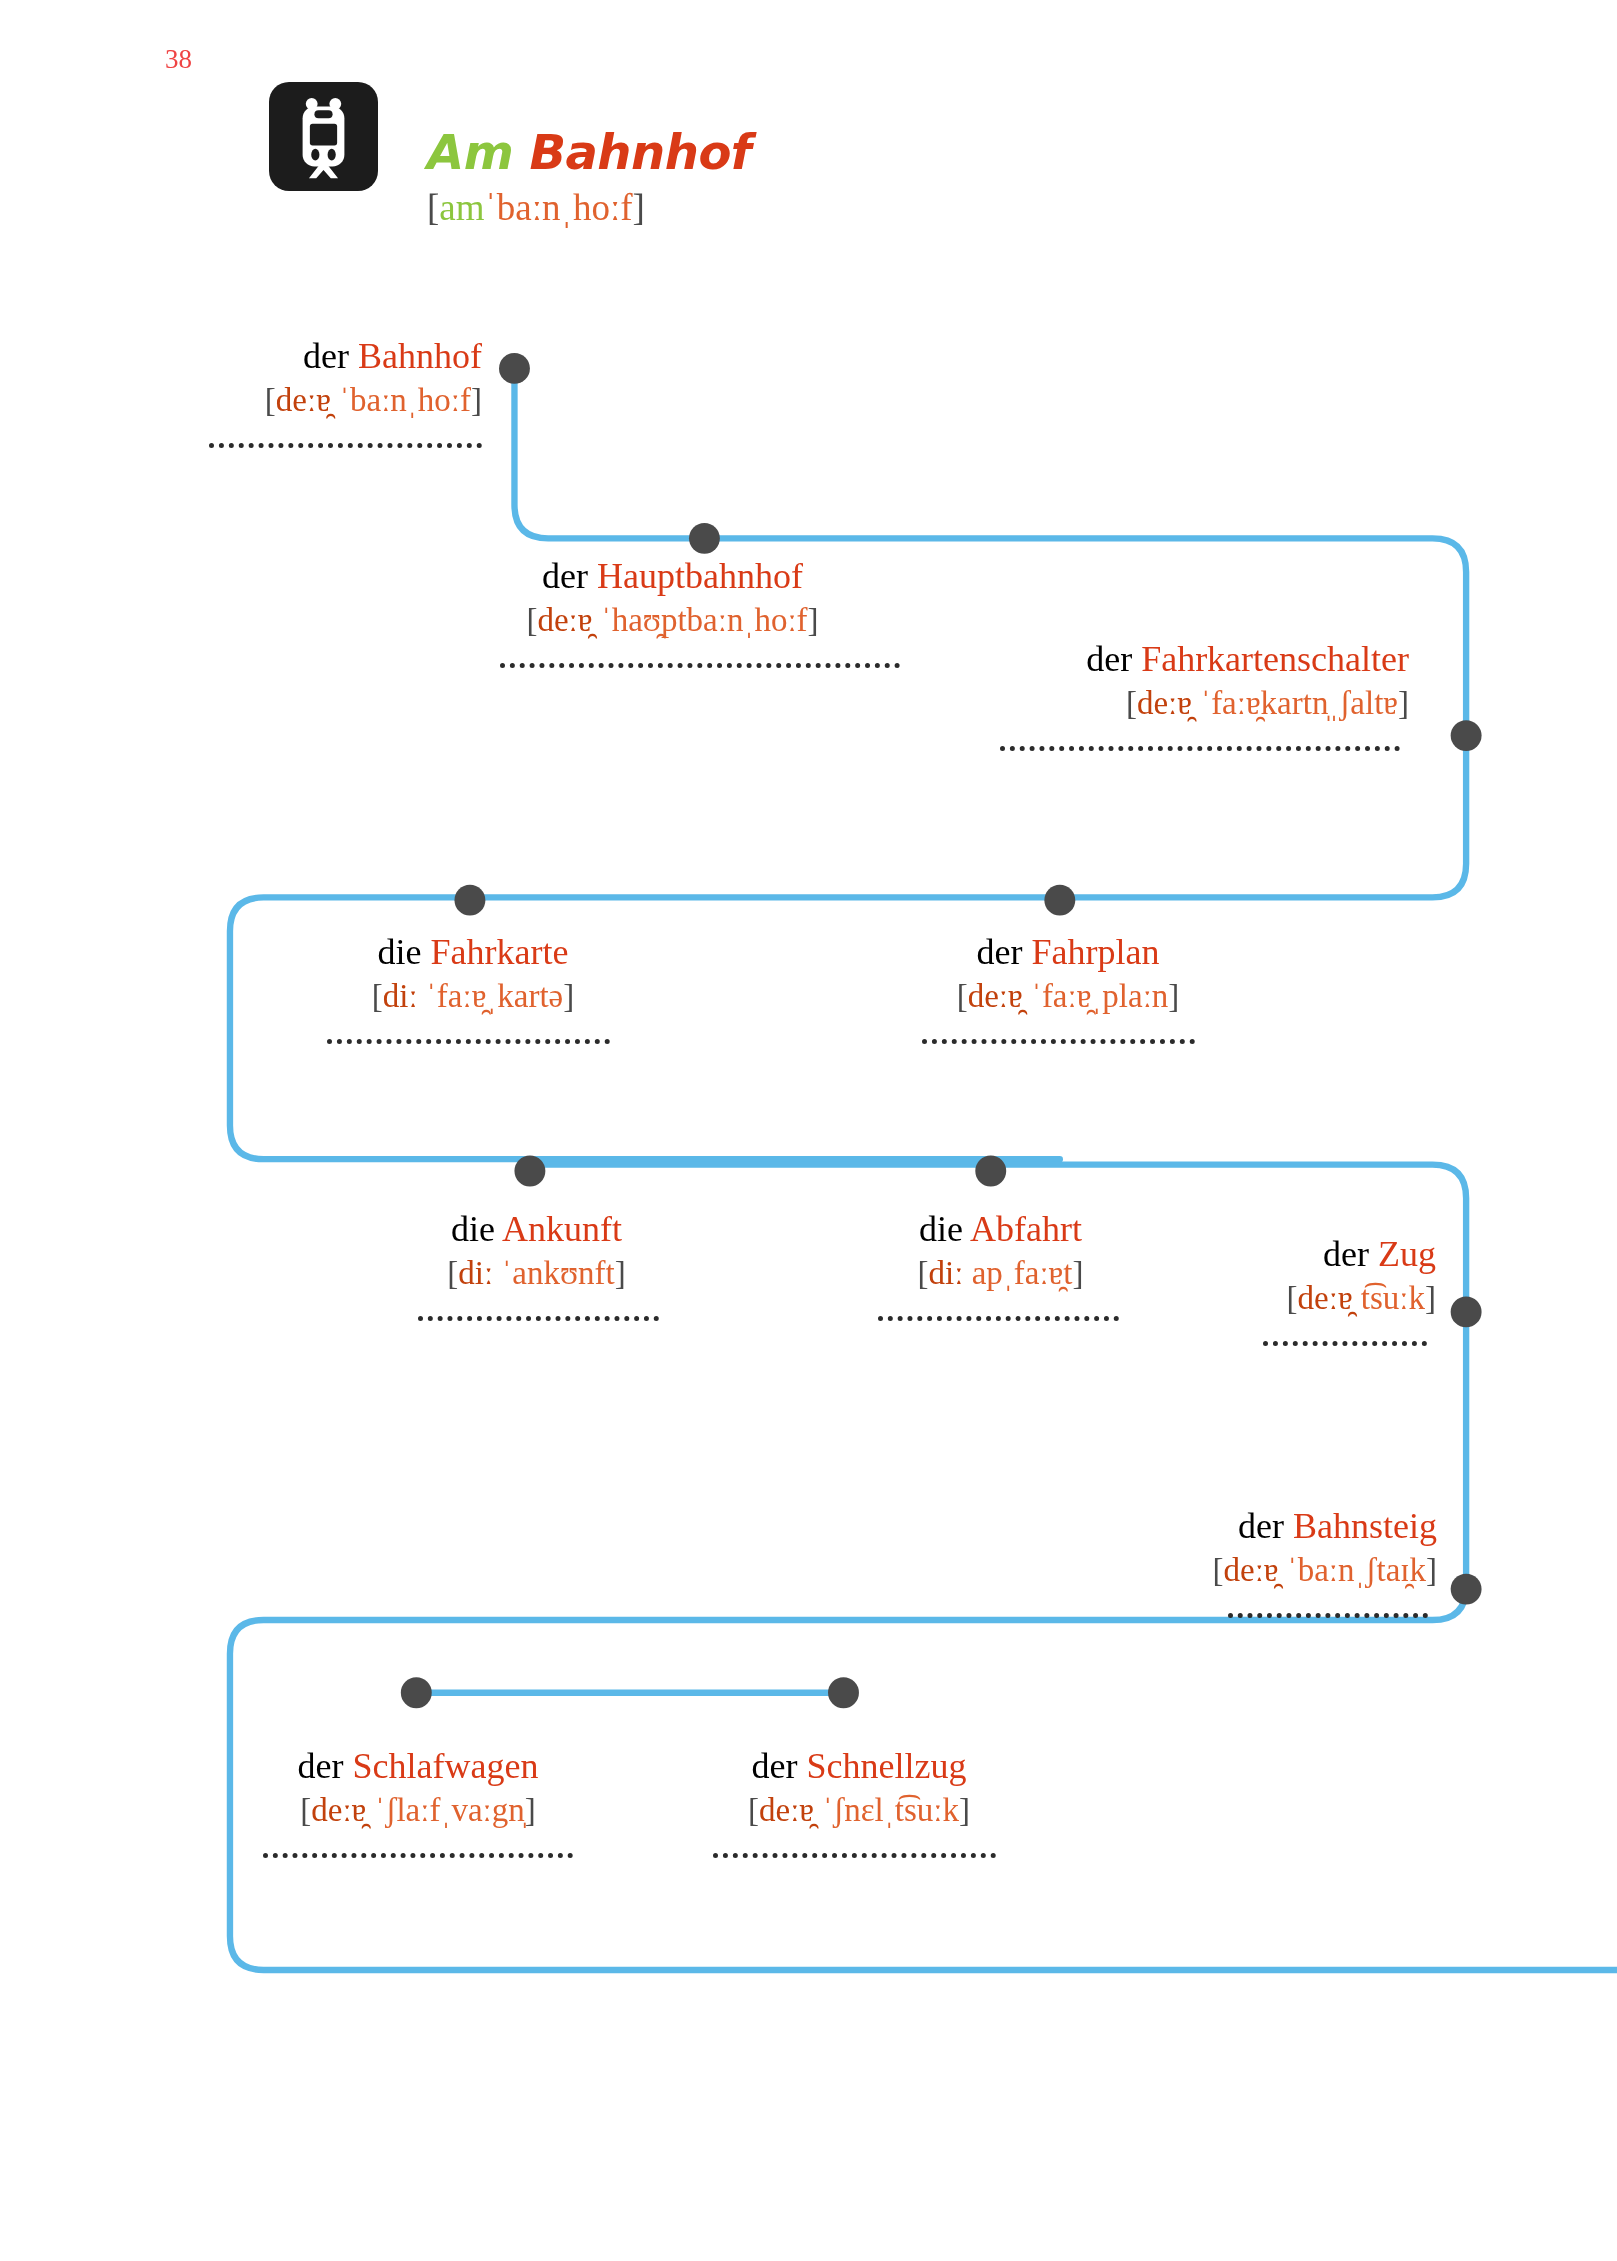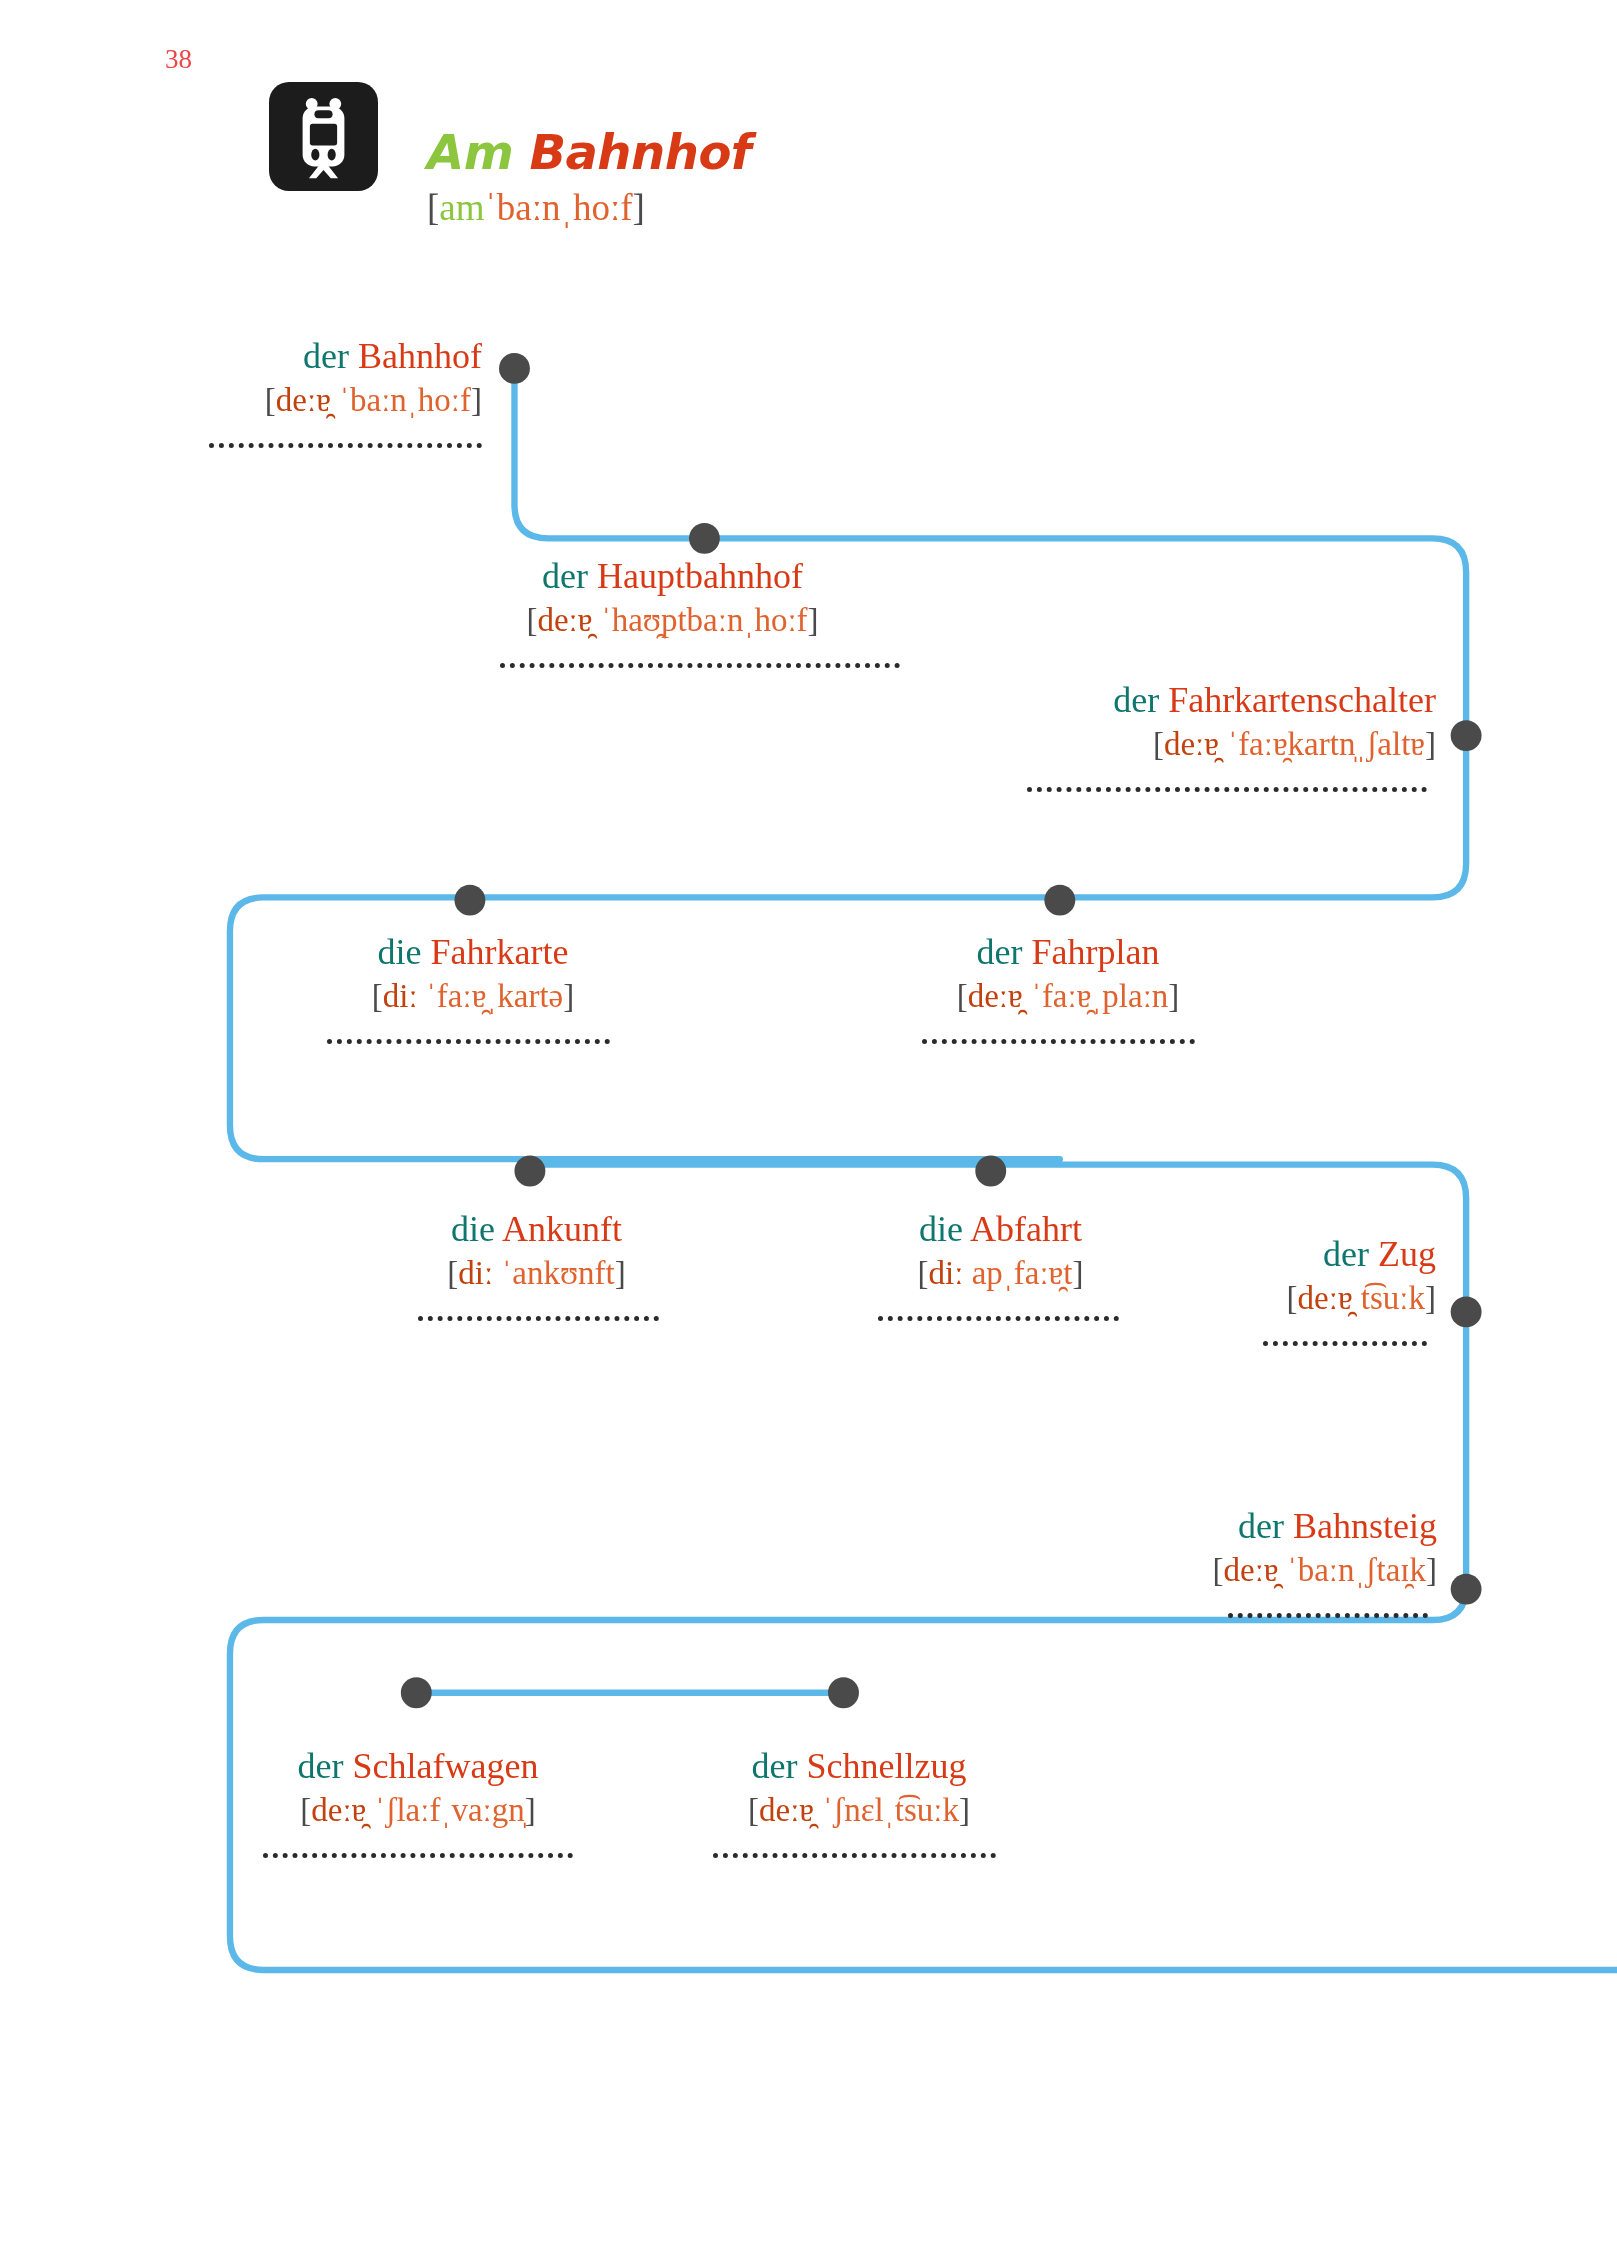--- a/index.html
+++ b/index.html
@@ -68,21 +68,21 @@
   
   .entry {
     position: absolute;
     white-space: nowrap;
   }
   .entry .word {
     font-family: "Liberation Serif", serif;
     font-size: 36px;
     line-height: 1.15;
   }
-  .entry .word .art  { color: #0f766e; }
+  .entry .word .art  { color: #000000; }
   .entry .word .noun { color: #D93A16; }
 
   .entry .ipa {
     font-family: "Liberation Serif", serif;
     font-size: 33px;
     line-height: 1.2;
     margin-top: 3.6px;
   }
   .entry .ipa .brk  { color: #4a4a4a; }
   .entry .ipa .art  { color: #c2410c; }
@@ -179,21 +179,21 @@
   <div class="word">
     <span class="art">der</span>
     <span class="noun">Hauptbahnhof</span>
   </div>
   <div class="ipa">
     <span class="brk">[</span><span class="art">deːɐ̯</span>&nbsp;<span class="noun">ˈhaʊ̯ptbaːnˌhoːf</span><span class="brk">]</span>
   </div>
   <div class="blank" style="margin-left:82px; margin-right:27px;"></div>
 </div>
 
-<div class="entry align-right" style="left:909px; top:639px; width:527px;margin-top:41px;">
+<div class="entry align-right" style="left:882px; top:639px; width:527px;">
   <div class="word">
     <span class="art">der</span>
     <span class="noun">Fahrkartenschalter</span>
   </div>
   <div class="ipa">
     <span class="brk">[</span><span class="art">deːɐ̯</span>&nbsp;<span class="noun">ˈfaːɐ̯kartn̩ˌʃaltɐ</span><span class="brk">]</span>
   </div>
   <div class="blank" style="margin-left:118px; margin-right:9px;"></div>
 </div>
 

